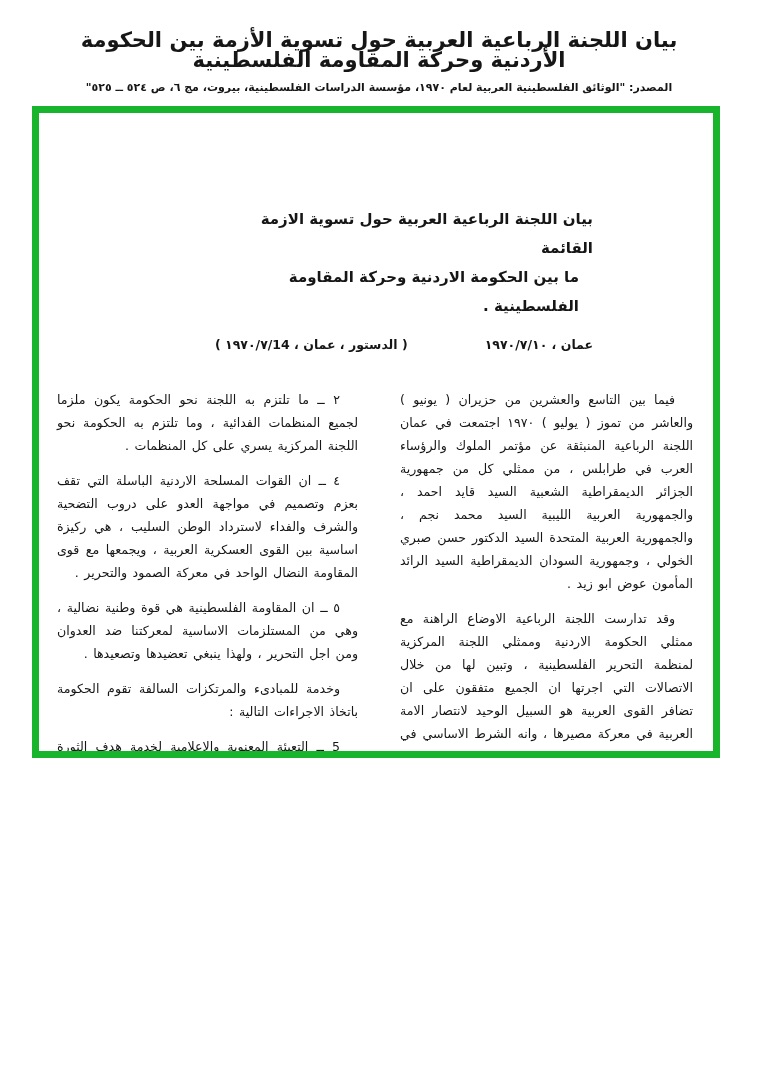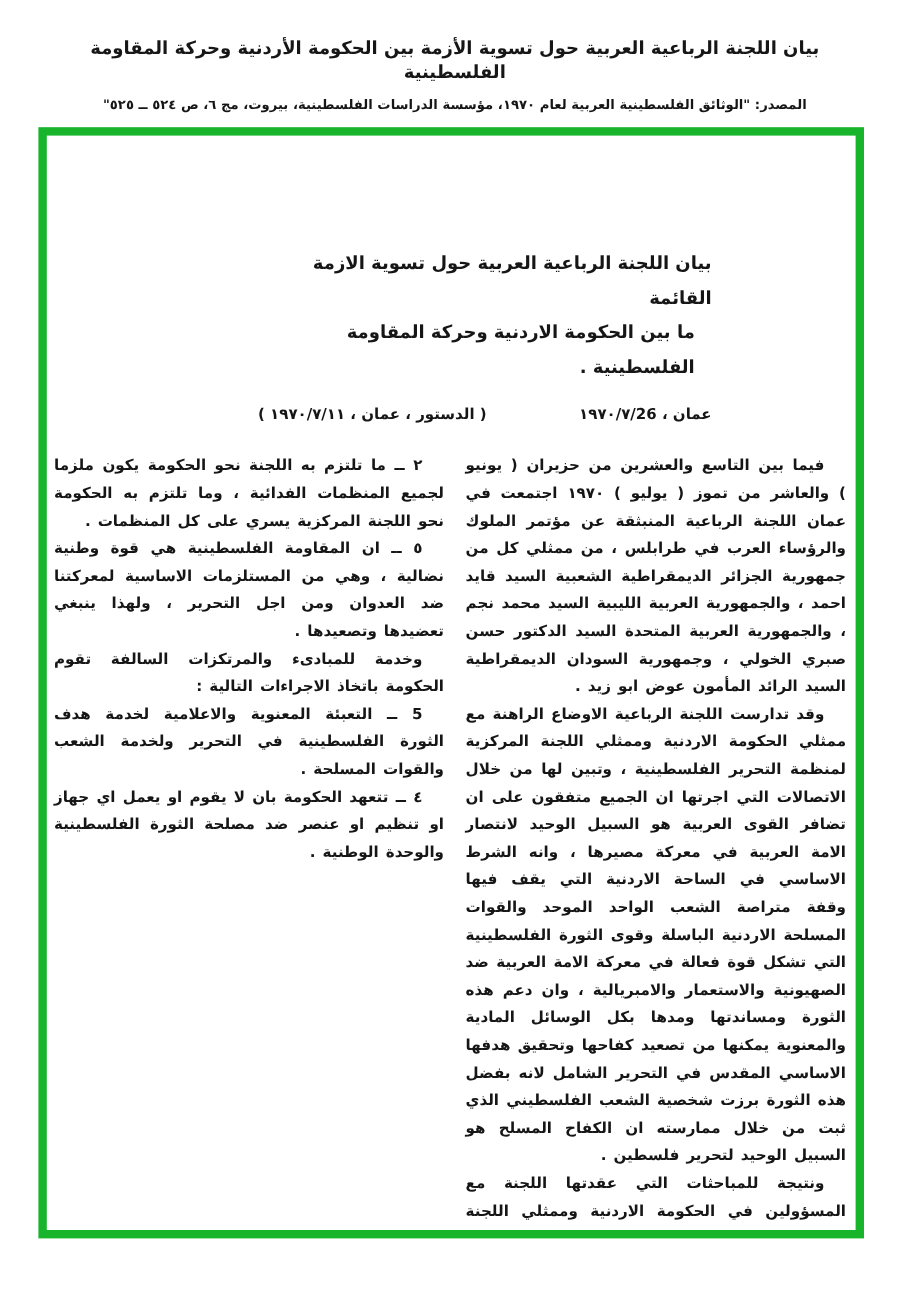--- a/index.html
+++ b/index.html
@@ -7,30 +7,30 @@
     width:758px;height:1078px;position:relative;
     background:#ffffff;color:#161616;
     font-family:"DejaVu Sans", sans-serif;
     overflow:hidden;
   }
   .top-header{
     position:absolute;top:30px;left:0;width:758px;
     text-align:center;direction:rtl;
   }
   .top-title{
-    font-size:15px;font-weight:bold;line-height:20px;
+    font-size:21px;font-weight:bold;line-height:20px;
     padding:0 40px;
   }
   .top-source{
     font-size:11px;font-weight:bold;margin-top:11px;
     padding:0 30px;
   }
   .frame{
     position:absolute;left:32px;top:106px;
-    width:688px;height:926px;
+    width:688px;height:652px;
     border:7px solid #17b42c;
     box-sizing:border-box;
     background:#ffffff;
     overflow:hidden;
   }
   .doc{
     direction:rtl;
     padding:92px 8px 0 6px;
   }
   .doc-head{
@@ -50,22 +50,22 @@
     margin-top:16px;
   }
   .columns{
     display:flex;gap:18px;
     margin-top:24px;
   }
   .col{min-width:0;}
   .col-first{width:317px;flex:0 0 317px;}
   .col-second{flex:1;}
   .col p{
-    margin:0;
-    font-size:12.6px;font-weight:bold;
+    margin:12px;
+    font-size:12.6px;font-weight:normal;
     line-height:23px;
     text-align:justify;
     text-indent:18px;
     word-spacing:1.5px;
   }
 </style>
 </head>
 <body>
 
 <header class="top-header">
@@ -75,34 +75,35 @@
 
 <div class="frame" style="border-color: rgb(23, 180, 44);">
   <div class="doc">
 
     <div class="doc-head">
       <div class="doc-title">
         <div class="line1">بيان اللجنة الرباعية العربية حول تسوية الازمة القائمة</div>
         <div class="line2">ما بين الحكومة الاردنية وحركة المقاومة الفلسطينية .</div>
       </div>
       <div class="dateline">
-        <span>عمان ، ١٩٧٠/٧/26</span>
-        <span>( الدستور ، عمان ، ١٩٧٠/٧/١١ )</span>
+        <span>عمان ، ١٩٧٠/٧/١٠</span>
+        <span>( الدستور ، عمان ، ١٩٧٠/٧/14 )</span>
       </div>
     </div>
 
     <div class="columns">
       <div class="col col-first">
         <p>فيما بين التاسع والعشرين من حزيران ( يونيو ) والعاشر من تموز ( يوليو ) ١٩٧٠ اجتمعت في عمان اللجنة الرباعية المنبثقة عن مؤتمر الملوك والرؤساء العرب في طرابلس ، من ممثلي كل من جمهورية الجزائر الديمقراطية الشعبية السيد قايد احمد ، والجمهورية العربية الليبية السيد محمد نجم ، والجمهورية العربية المتحدة السيد الدكتور حسن صبري الخولي ، وجمهورية السودان الديمقراطية السيد الرائد المأمون عوض ابو زيد .</p>
         <p>وقد تدارست اللجنة الرباعية الاوضاع الراهنة مع ممثلي الحكومة الاردنية وممثلي اللجنة المركزية لمنظمة التحرير الفلسطينية ، وتبين لها من خلال الاتصالات التي اجرتها ان الجميع متفقون على ان تضافر القوى العربية هو السبيل الوحيد لانتصار الامة العربية في معركة مصيرها ، وانه الشرط الاساسي في الساحة الاردنية التي يقف فيها وقفة متراصة الشعب الواحد الموحد والقوات المسلحة الاردنية الباسلة وقوى الثورة الفلسطينية التي تشكل قوة فعالة في معركة الامة العربية ضد الصهيونية والاستعمار والامبريالية ، وان دعم هذه الثورة ومساندتها ومدها بكل الوسائل المادية والمعنوية يمكنها من تصعيد كفاحها وتحقيق هدفها الاساسي المقدس في التحرير الشامل لانه بفضل هذه الثورة برزت شخصية الشعب الفلسطيني الذي ثبت من خلال ممارسته ان الكفاح المسلح هو السبيل الوحيد لتحرير فلسطين .</p>
         <p>ونتيجة للمباحثات التي عقدتها اللجنة مع المسؤولين في الحكومة الاردنية وممثلي اللجنة المركزية لمنظمة التحرير الفلسطينية ، تم الاتفاق على المبادىء والمرتكزات التالية :</p>
 
       </div>
       <div class="col col-second">
         <p>٢ ــ ما تلتزم به اللجنة نحو الحكومة يكون ملزما لجميع المنظمات الفدائية ، وما تلتزم به الحكومة نحو اللجنة المركزية يسري على كل المنظمات .</p>
+        <p>٤ ــ ان القوات المسلحة الاردنية الباسلة التي تقف بعزم وتصميم في مواجهة العدو على دروب التضحية والشرف والفداء لاسترداد الوطن السليب ، هي ركيزة اساسية بين القوى العسكرية العربية ، ويجمعها مع قوى المقاومة النضال الواحد في معركة الصمود والتحرير .</p>
         <p>٥ ــ ان المقاومة الفلسطينية هي قوة وطنية نضالية ، وهي من المستلزمات الاساسية لمعركتنا ضد العدوان ومن اجل التحرير ، ولهذا ينبغي تعضيدها وتصعيدها .</p>
         <p>وخدمة للمبادىء والمرتكزات السالفة تقوم الحكومة باتخاذ الاجراءات التالية :</p>
         <p>5 ــ التعبئة المعنوية والاعلامية لخدمة هدف الثورة الفلسطينية في التحرير ولخدمة الشعب والقوات المسلحة .</p>
         <p>٤ ــ تتعهد الحكومة بان لا يقوم او يعمل اي جهاز او تنظيم او عنصر ضد مصلحة الثورة الفلسطينية والوحدة الوطنية .</p>
 
       </div>
     </div>
 
   </div>
 </div>

